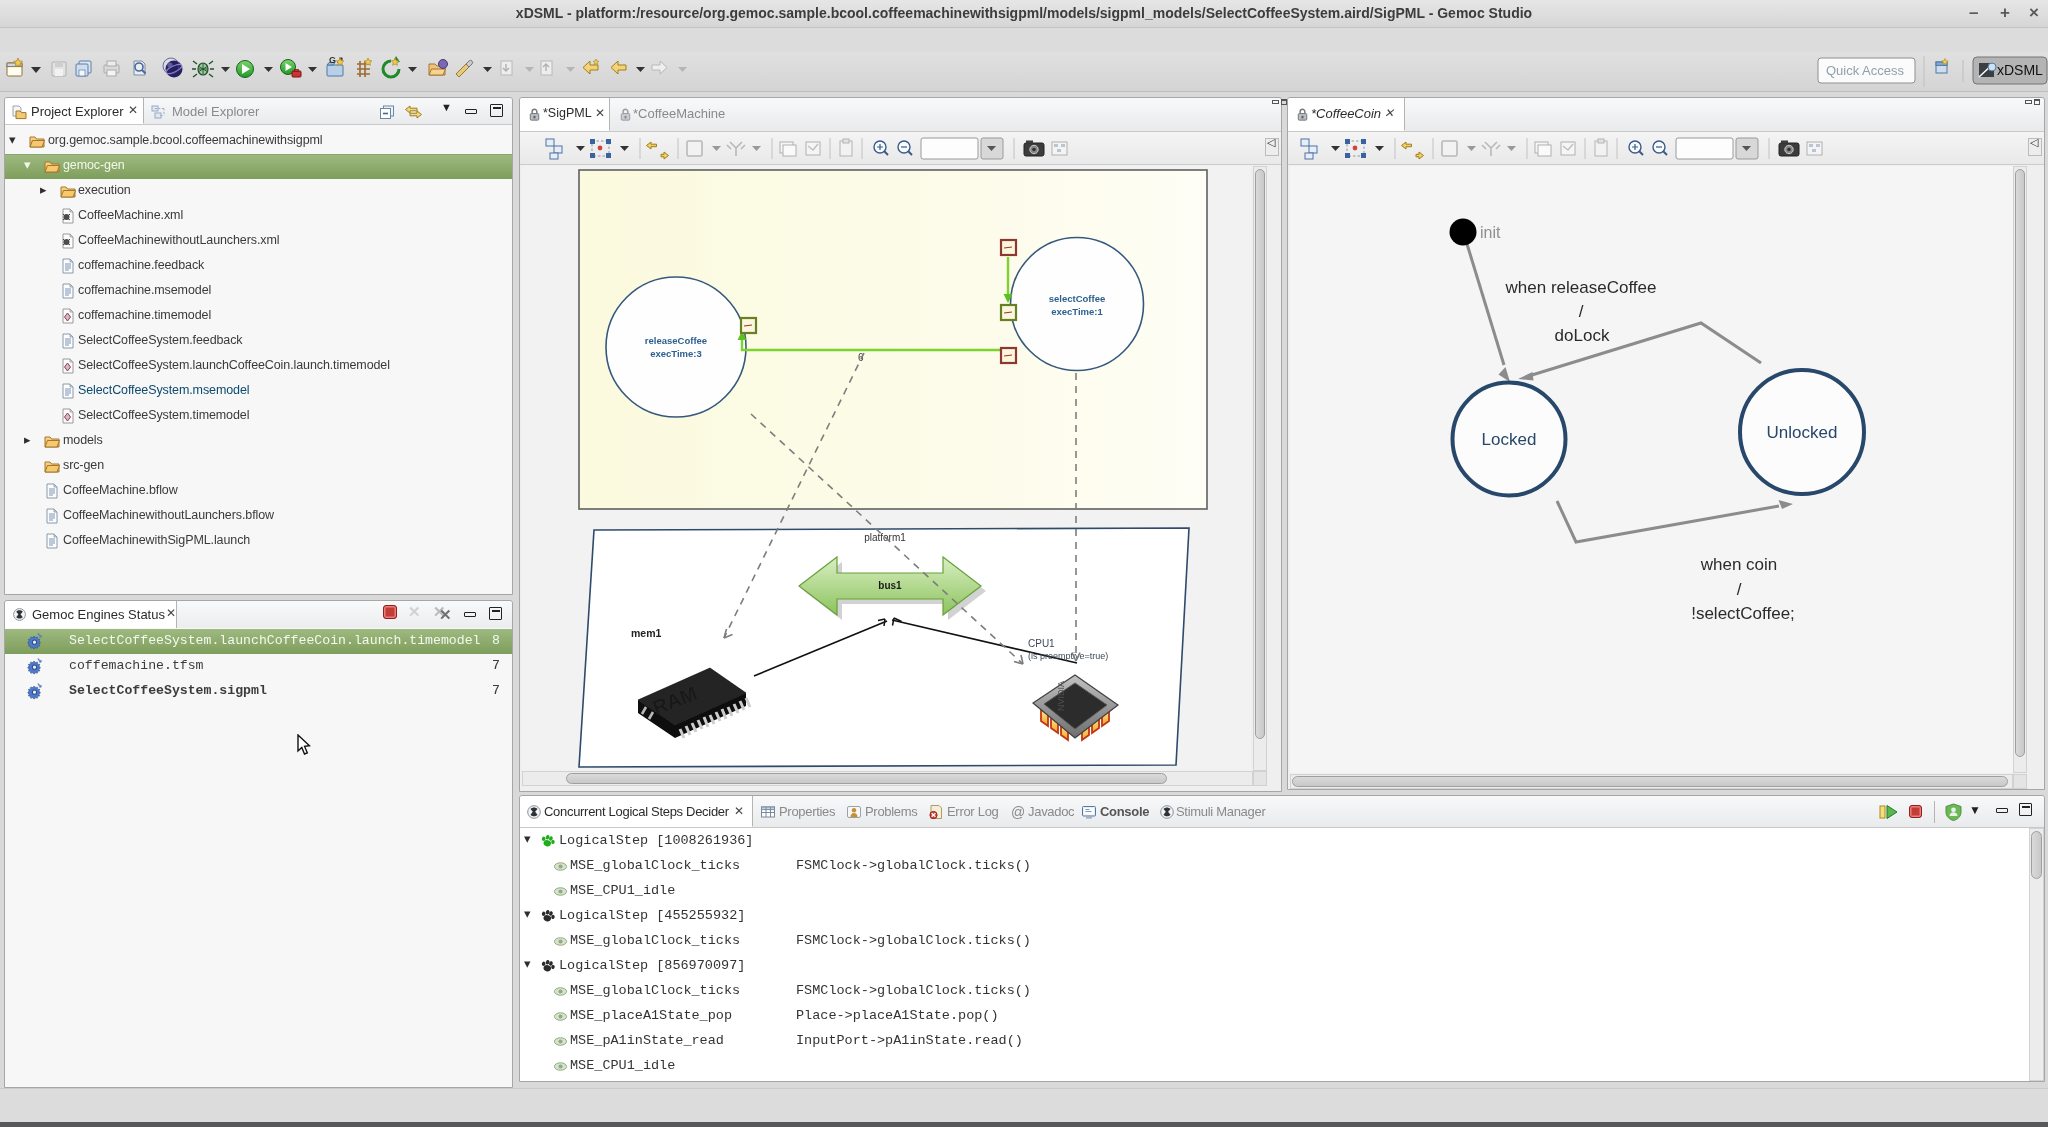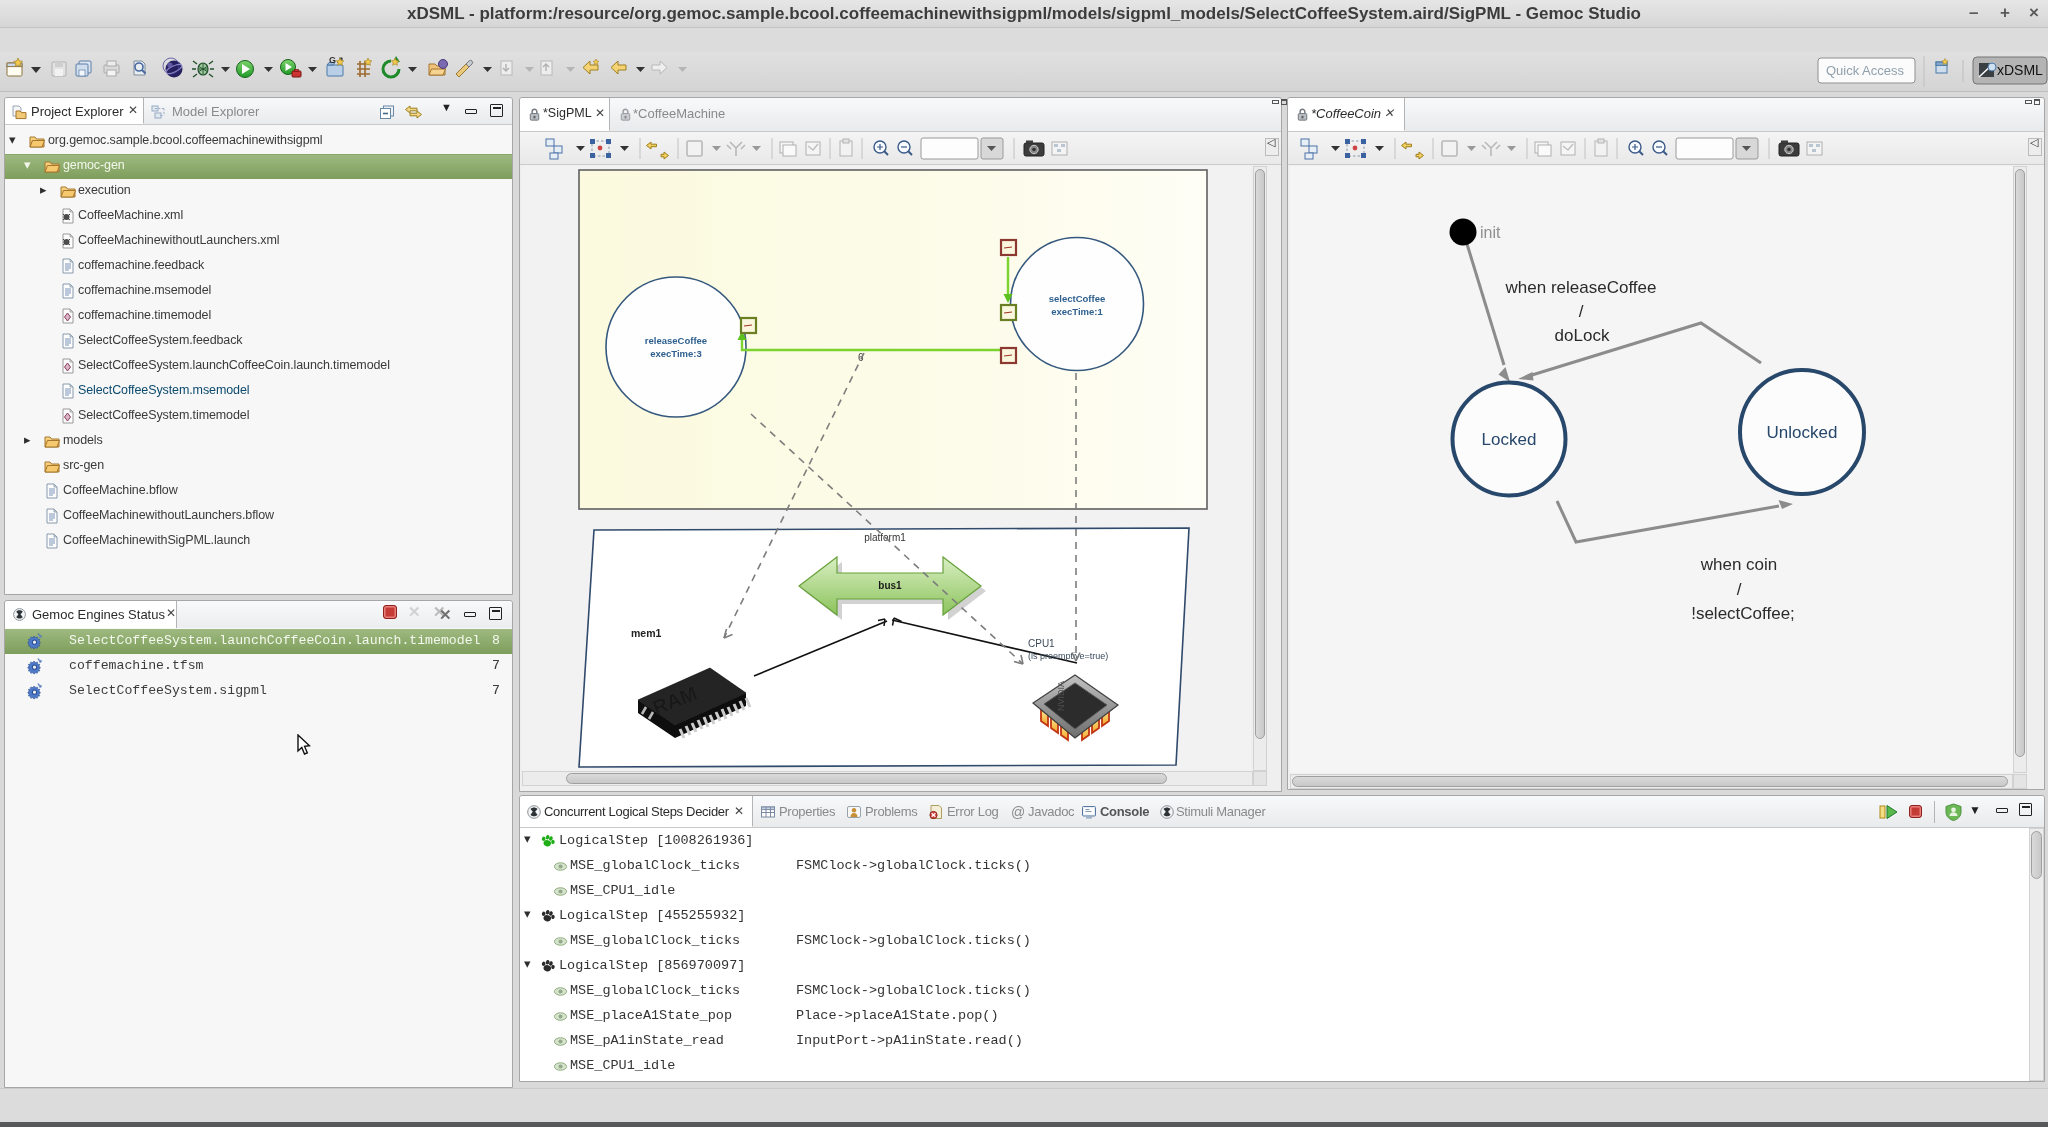--- a/index.html
+++ b/index.html
@@ -3,21 +3,21 @@
 <meta charset="utf-8">
 <style>
   * { margin:0; padding:0; box-sizing:border-box; }
   html,body { width:2048px; height:1127px; overflow:hidden; }
   body { font-family:"Liberation Sans", sans-serif; background:#d9d9d9; position:relative; }
   .abs { position:absolute; }
   
   #titlebar { left:0; top:0; width:2048px; height:28px;
     background:linear-gradient(#e6e6e6,#d6d6d6);
     border-bottom:1px solid #c4c4c4; }
-  #title-text { width:100%; text-align:center; font-size:17px; font-weight:bold; color:#3c3c3c; line-height:27px;}
+  #title-text { width:100%; text-align:center; font-size:14px; font-weight:bold; color:#3c3c3c; line-height:27px;}
   .winbtn { top:3px; color:#5a5a5a; font-size:17px; font-weight:bold; line-height:20px;}
   #menubar { left:0; top:28px; width:2048px; height:24px; background:#dcdcdc; }
   .menuitem { position:absolute; top:3px; font-size:13.5px; color:#1a1a1a; letter-spacing:-0.1px;margin-top:34px;}
   #toolbar { left:0; top:52px; width:2048px; height:40px;
     background:linear-gradient(#e0e0e0,#d4d4d4); border-bottom:1px solid #bfbfbf; }
   
   .view { position:absolute; background:#f7f7f7; border:1px solid #a6a6a6; border-radius:3px 3px 0 0; }
   .tabbar { position:absolute; left:0; top:0; right:0;
     background:linear-gradient(#f8f9fa,#e9eaec); border-bottom:1px solid #c9c9c9;
     border-radius:3px 3px 0 0; }
@@ -380,21 +380,21 @@
       <span class="abs mono" style="left:64px;top:5px;font-size:13.2px;color:#f4f8ee;">SelectCoffeeSystem.launchCoffeeCoin.launch.timemodel</span>
       <span class="abs mono" style="left:487px;top:5px;font-size:13.2px;color:#f4f8ee;">8</span>
       <svg class="abs" width="17" height="17" style="left:21px;top:30px">
         <use href="#i-gear"></use>
       </svg>
       <span class="abs mono" style="left:64px;top:30px;font-size:13.2px;color:#3c3c3c;">coffemachine.tfsm</span>
       <span class="abs mono" style="left:487px;top:30px;font-size:13.2px;color:#3c3c3c;">7</span>
       <svg class="abs" width="17" height="17" style="left:21px;top:55px">
         <use href="#i-gear"></use>
       </svg>
-      <span class="abs mono" style="left:64px;top:55px;font-size:13.2px;color:#3c3c3c;">SelectCoffeeSystem.sigpml</span>
+      <span class="abs mono" style="left:64px;top:55px;font-size:13.2px;color:#3c3c3c;font-weight:bold;">SelectCoffeeSystem.sigpml</span>
       <span class="abs mono" style="left:487px;top:55px;font-size:13.2px;color:#3c3c3c;">7</span>
       <svg class="abs" width="15" height="22" style="left:291px;top:106px" viewBox="0 0 15 22">
         <path d="M2 1 L2 17 L5.8 13.5 L8.5 20 L11.3 18.8 L8.6 12.4 L13.5 11.8 z" fill="#fff" stroke="#111" stroke-width="1.4"></path>
       </svg>
     </div>
   </div>
 
   <svg width="0" height="0" style="position:absolute">
     <defs>
       <symbol id="edtb" viewBox="0 0 560 28">

